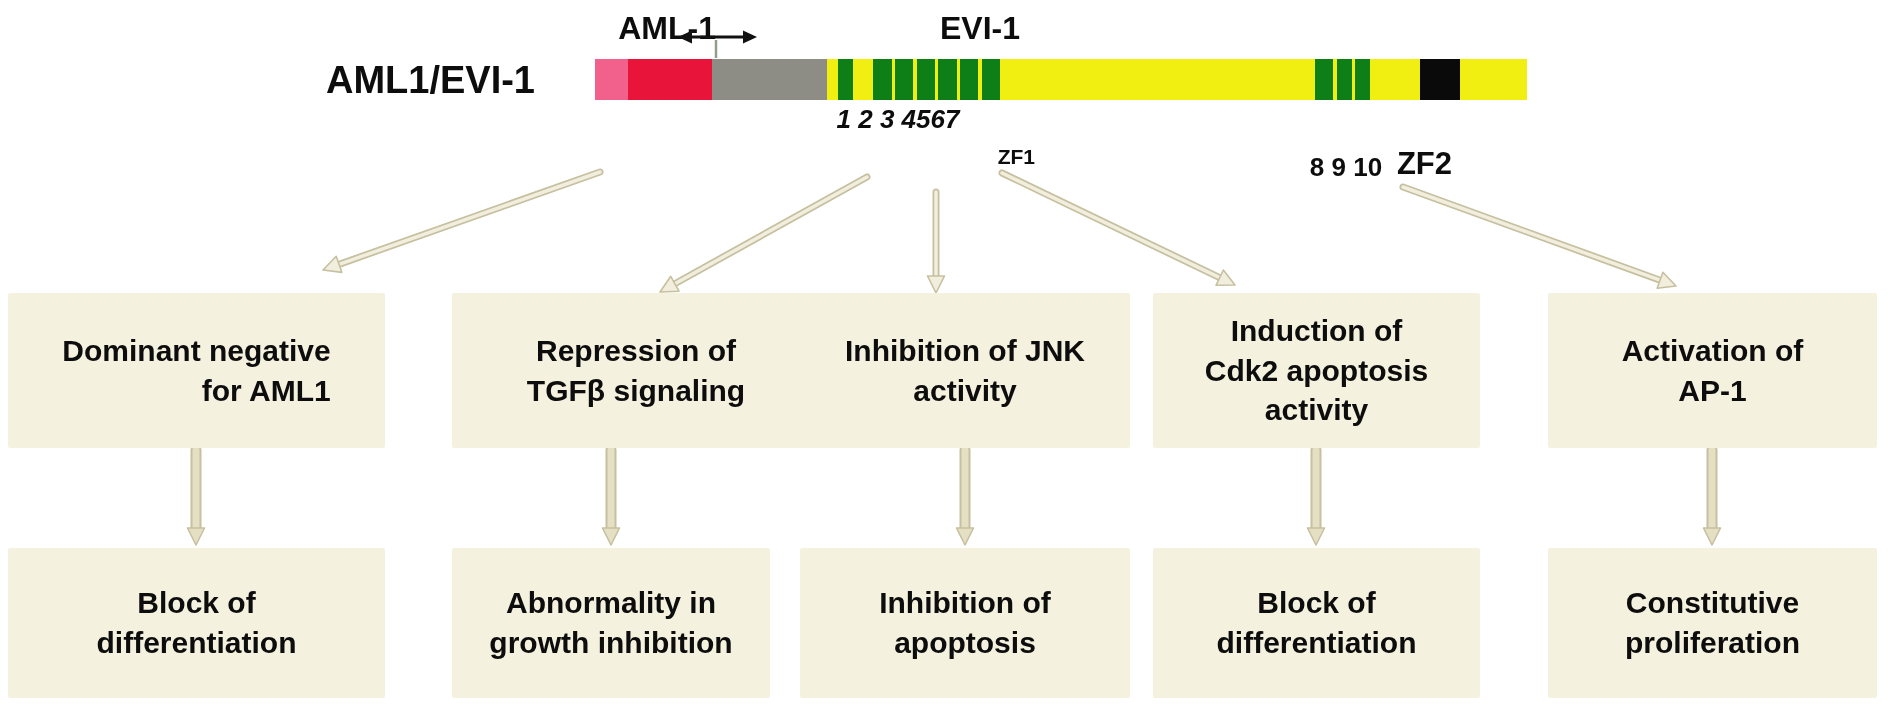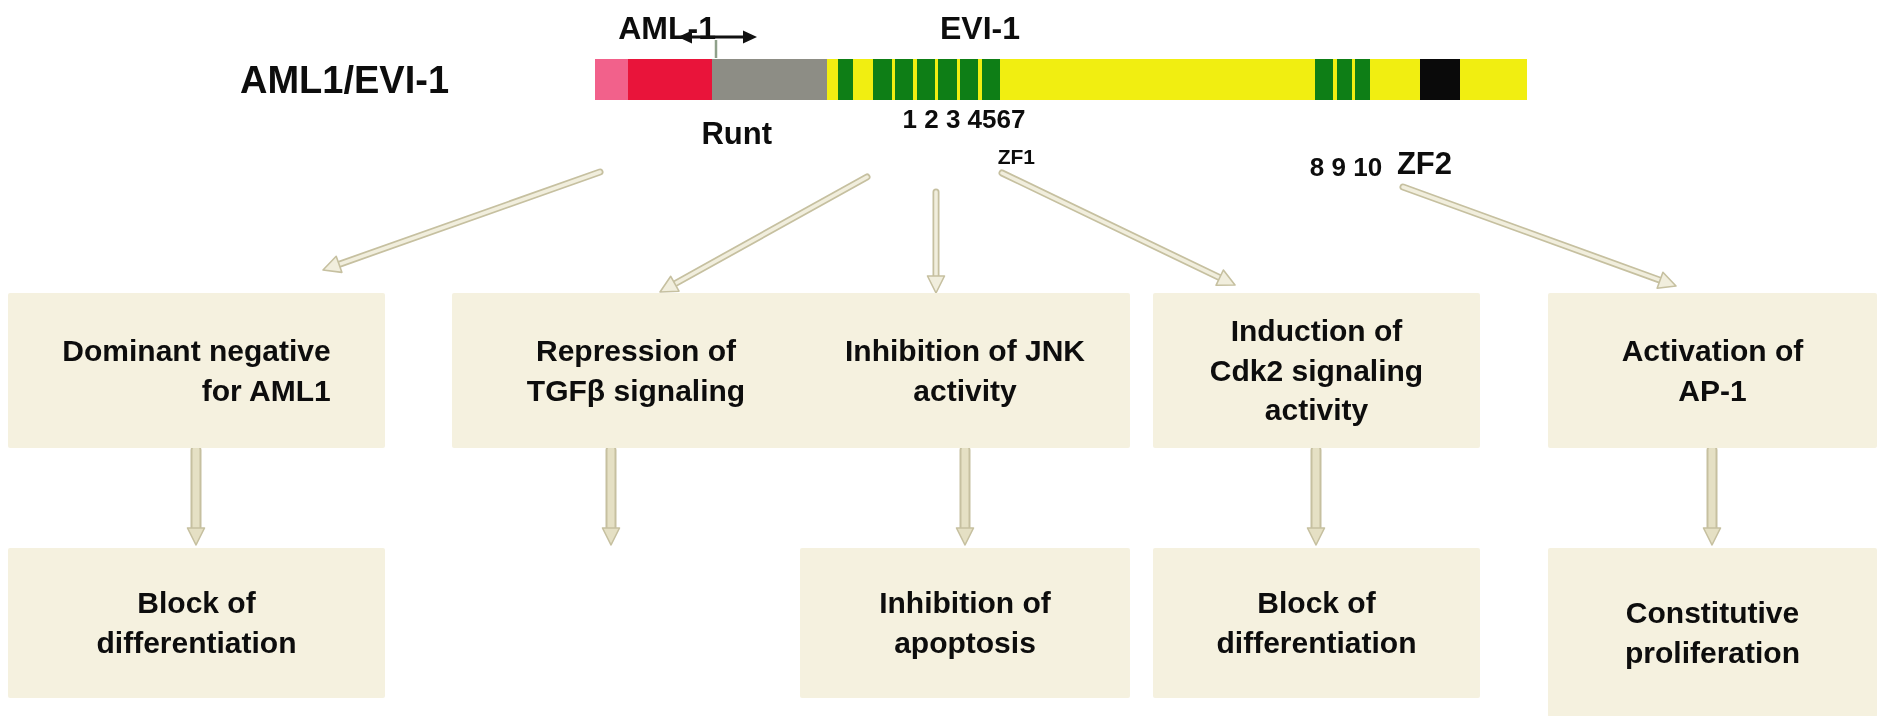--- a/index.html
+++ b/index.html
@@ -1,29 +1,29 @@
 <!DOCTYPE html>
 <html><head>
 <meta charset="utf-8">
 <style>
   html,body{margin:0;padding:0;background:#fff;}
   .stage{
     position:relative;width:1890px;height:716px;background:#ffffff;overflow:hidden;
     font-family:"Liberation Sans", sans-serif;font-weight:700;color:#0d0d0d;
   }
   .lbl{position:absolute;text-align:right;white-space:nowrap;line-height:1.05;}
-  .title{position:absolute;left:240px;top:58px;width:295px;text-align:left;
+  .title{position:absolute;left:240px;top:58px;width:295px;text-align:right;
          font-size:38px;line-height:44px;letter-spacing:0px;}
   .aml1{left:516px;top:12px;width:200px;font-size:32px;}
   .evi1{left:820px;top:12px;width:200px;font-size:32px;}
   .runt{left:572px;top:118px;width:200px;font-size:31px;}
   .zf1{left:835px;top:146px;width:200px;font-size:21px;}
   .zf2{left:1252px;top:148px;width:200px;font-size:31px;}
   .nums{position:absolute;text-align:center;font-size:26px;white-space:nowrap;}
-  .zf1nums{left:864px;top:104px;width:200px;}
+  .zf1nums{left:798px;top:104px;width:200px;font-style:italic;}
   .zf2nums{left:1246px;top:104px;width:200px;margin-top:48px;}
   .bar{position:absolute;border-radius:2px;}
   .bar .seg{position:absolute;top:0;height:100%;}
   .bar .stripe{position:absolute;top:0;height:100%;}
   .bar .blk{position:absolute;top:0;height:100%;}
   .box{
     position:absolute;background:#f5f1df;display:flex;align-items:center;justify-content:center;
     text-align:center;font-size:30px;line-height:1.32;white-space:pre-line;border-radius:2px;
   }
   svg.arrows{position:absolute;left:0;top:0;pointer-events:none;}
@@ -49,21 +49,20 @@
       <div class="stripe" style="left: 322px; width: 18px; background: rgb(14, 126, 22);"></div>
       <div class="stripe" style="left: 343px; width: 19px; background: rgb(14, 126, 22);"></div>
       <div class="stripe" style="left: 365px; width: 18px; background: rgb(14, 126, 22);"></div>
       <div class="stripe" style="left: 387px; width: 18px; background: rgb(14, 126, 22);"></div>
       <div class="stripe" style="left: 720px; width: 18px; background: rgb(14, 126, 22);"></div>
       <div class="stripe" style="left: 742px; width: 15px; background: rgb(14, 126, 22);"></div>
       <div class="stripe" style="left: 760px; width: 15px; background: rgb(14, 126, 22);"></div>
       <div class="blk" style="left: 825px; width: 40px; background: rgb(10, 10, 10);"></div>
     </div>
 
-  <div class="lbl runt">Runt</div>
   <div class="nums zf1nums">1 2 3 4567</div>
   <div class="lbl zf1">ZF1</div>
   <div class="nums zf2nums">8 9 10</div>
   <div class="lbl zf2">ZF2</div>
 
   <svg class="arrows" id="arrow-layer" width="1890" height="716">
       <g>
         <line x1="600" y1="172" x2="339.02655853805373" y2="264.3299540190279" stroke="#c6c0a0" stroke-width="7" stroke-linecap="round"></line>
         <line x1="600" y1="172" x2="339.02655853805373" y2="264.3299540190279" stroke="#f1eedd" stroke-width="3.5" stroke-linecap="round"></line>
         <polygon points="323,270 336.1915355475677,256.3166747500011 341.8615815285398,272.34323328805476" fill="#f1eedd" stroke="#c6c0a0" stroke-width="1.6" stroke-linejoin="round"></polygon>
@@ -121,26 +120,28 @@
       </g>
     </svg>
 
   <div class="box" style="left: 8px; width: 377px; top: 293px; height: 155px; background: rgb(245, 241, 223); text-align: right;">Dominant negative
 for AML1</div>
   <div class="box" style="left: 452px; width: 368px; top: 293px; height: 155px; background: rgb(245, 241, 223);">Repression of
 TGFβ signaling</div>
   <div class="box" style="left: 800px; width: 330px; top: 293px; height: 155px; background: rgb(245, 241, 223);">Inhibition of JNK
 activity</div>
   <div class="box" style="left: 1153px; width: 327px; top: 293px; height: 155px; background: rgb(245, 241, 223);">Induction of
-Cdk2 signaling
+Cdk2 apoptosis
 activity</div>
   <div class="box" style="left: 1548px; width: 329px; top: 293px; height: 155px; background: rgb(245, 241, 223);">Activation of
 AP-1</div>
 
   <div class="box" style="left: 8px; width: 377px; top: 548px; height: 150px; background: rgb(245, 241, 223);">Block of
 differentiation</div>
+  <div class="box" style="left: 452px; width: 318px; top: 548px; height: 150px; background: rgb(245, 241, 223);">Abnormality in
+growth inhibition</div>
   <div class="box" style="left: 800px; width: 330px; top: 548px; height: 150px; background: rgb(245, 241, 223);">Inhibition of
 apoptosis</div>
   <div class="box" style="left: 1153px; width: 327px; top: 548px; height: 150px; background: rgb(245, 241, 223);">Block of
 differentiation</div>
-  <div class="box" style="left: 1548px; width: 329px; top: 548px; height: 169px; background: rgb(245, 241, 223);">Constitutive
+  <div class="box" style="left: 1548px; width: 329px; top: 548px; height: 150px; background: rgb(245, 241, 223);">Constitutive
 proliferation</div>
 </div>
 
 </body></html>

